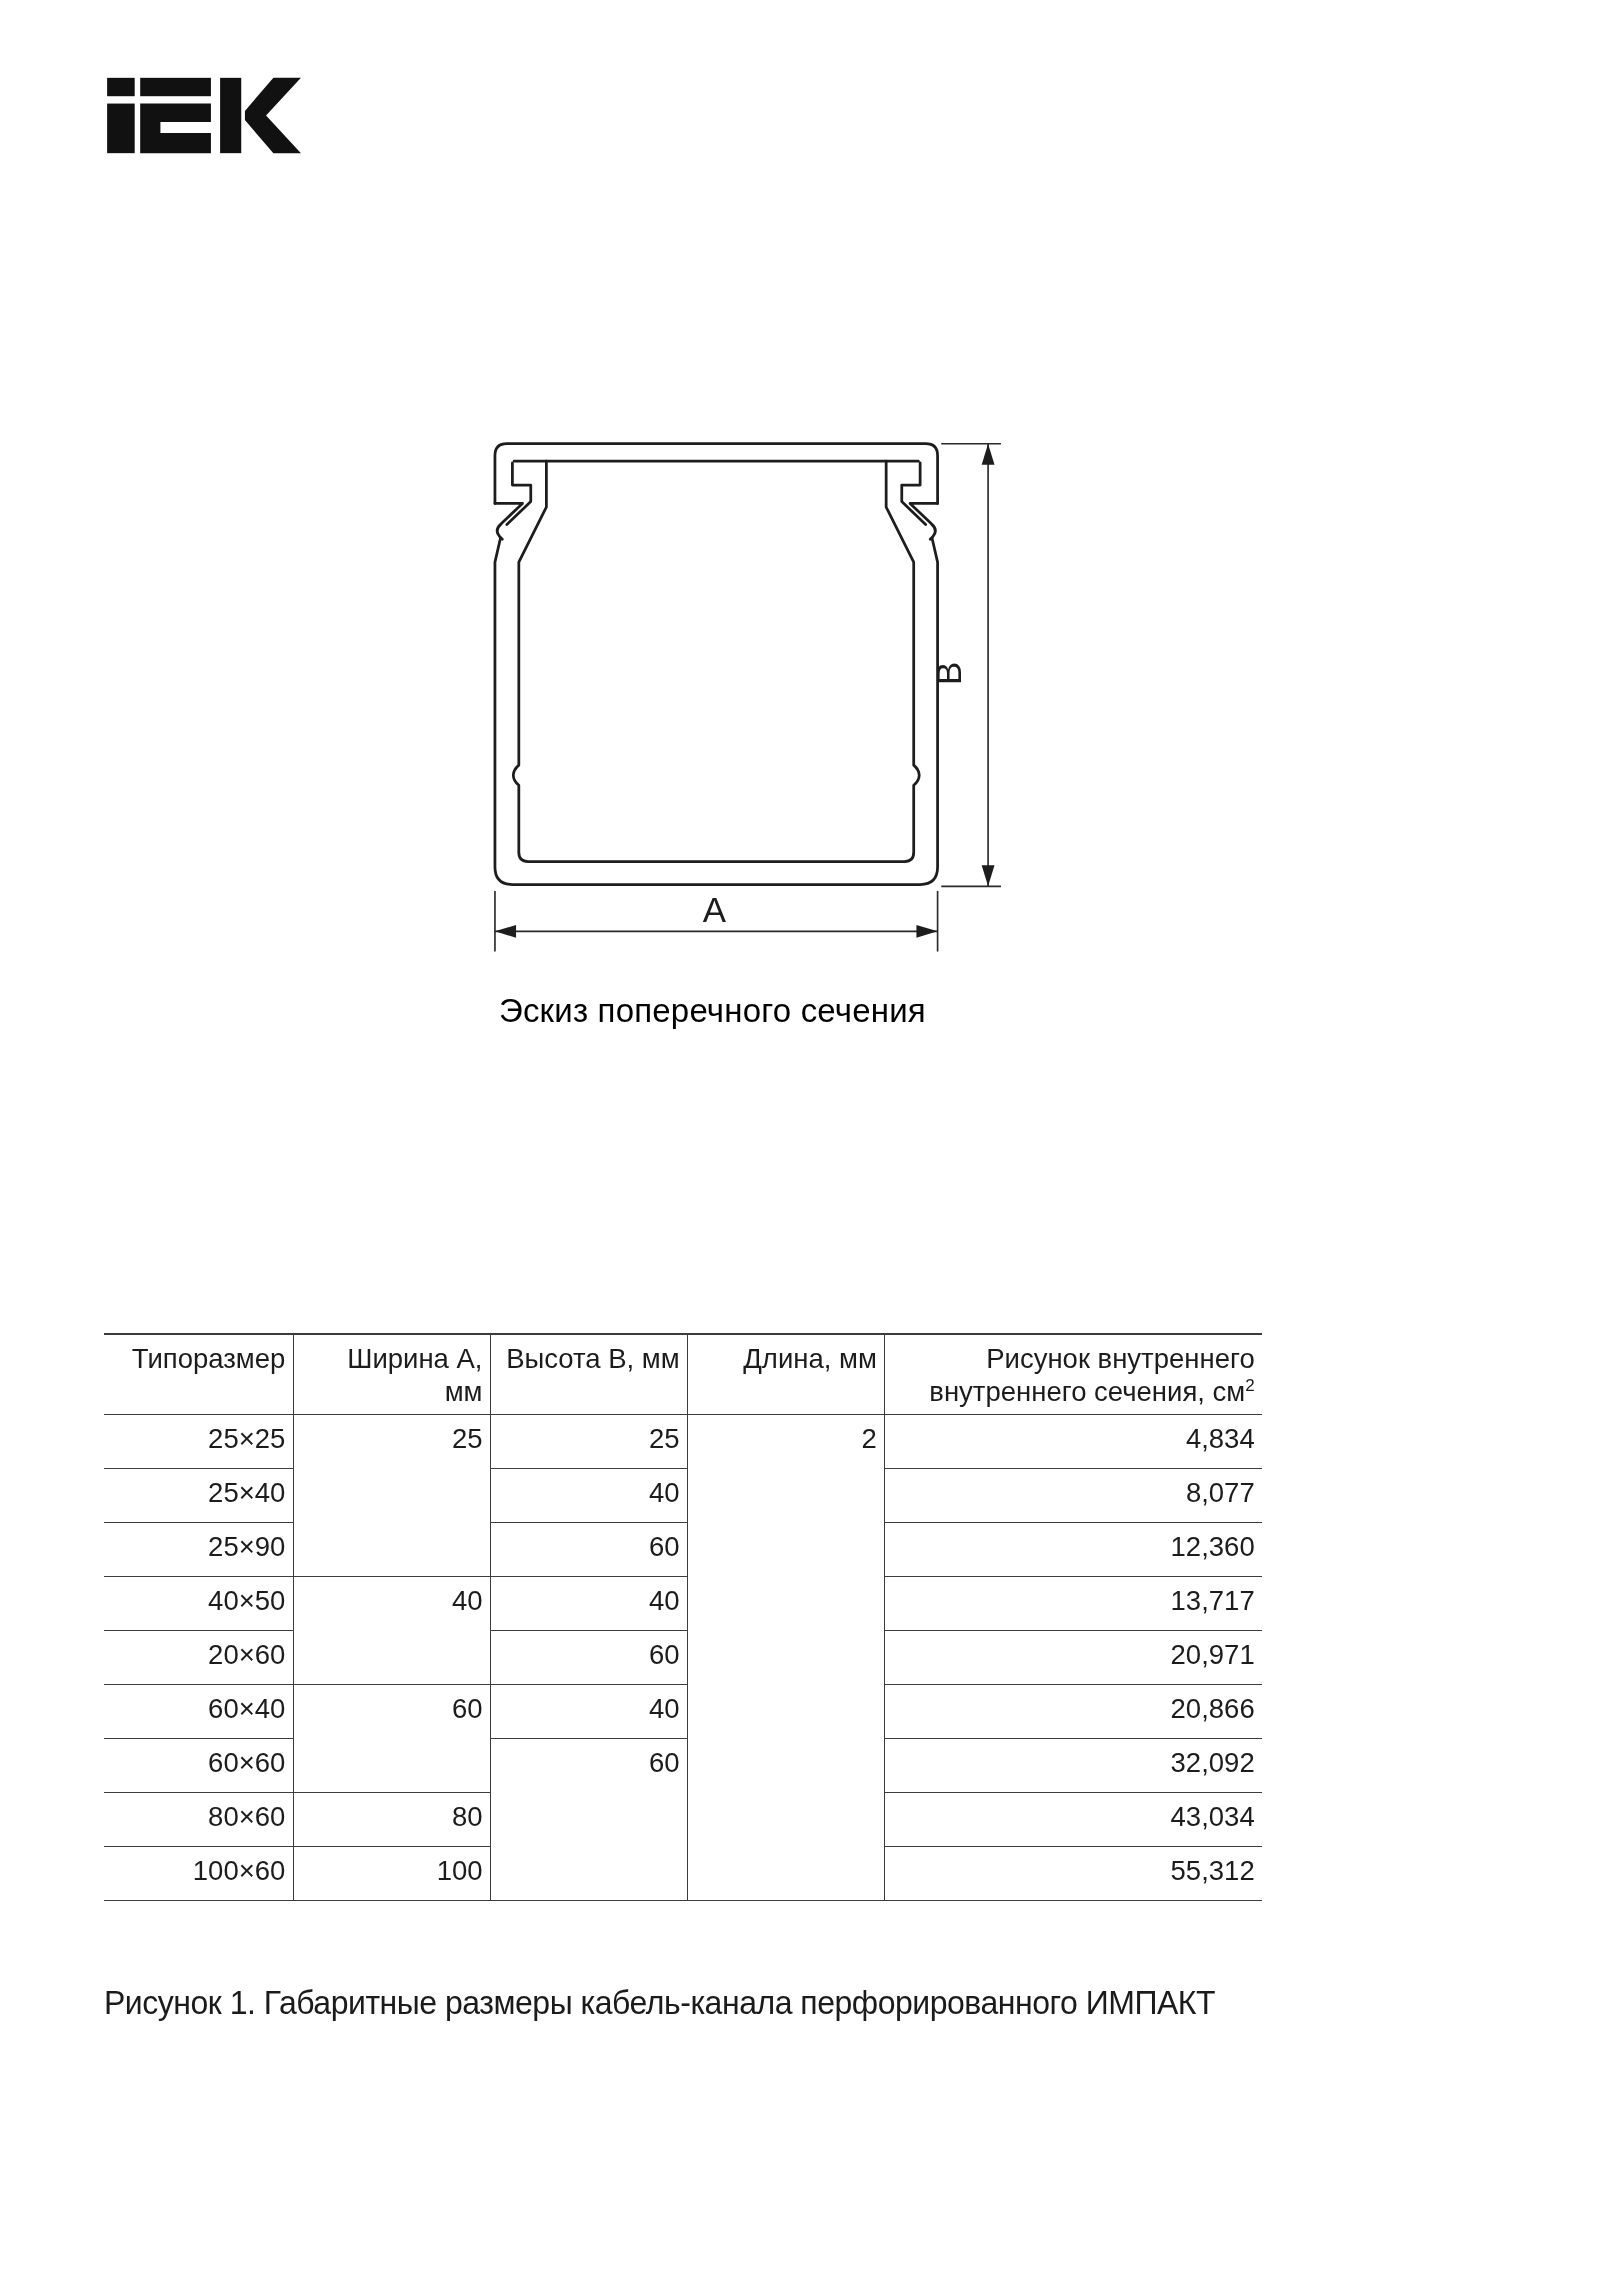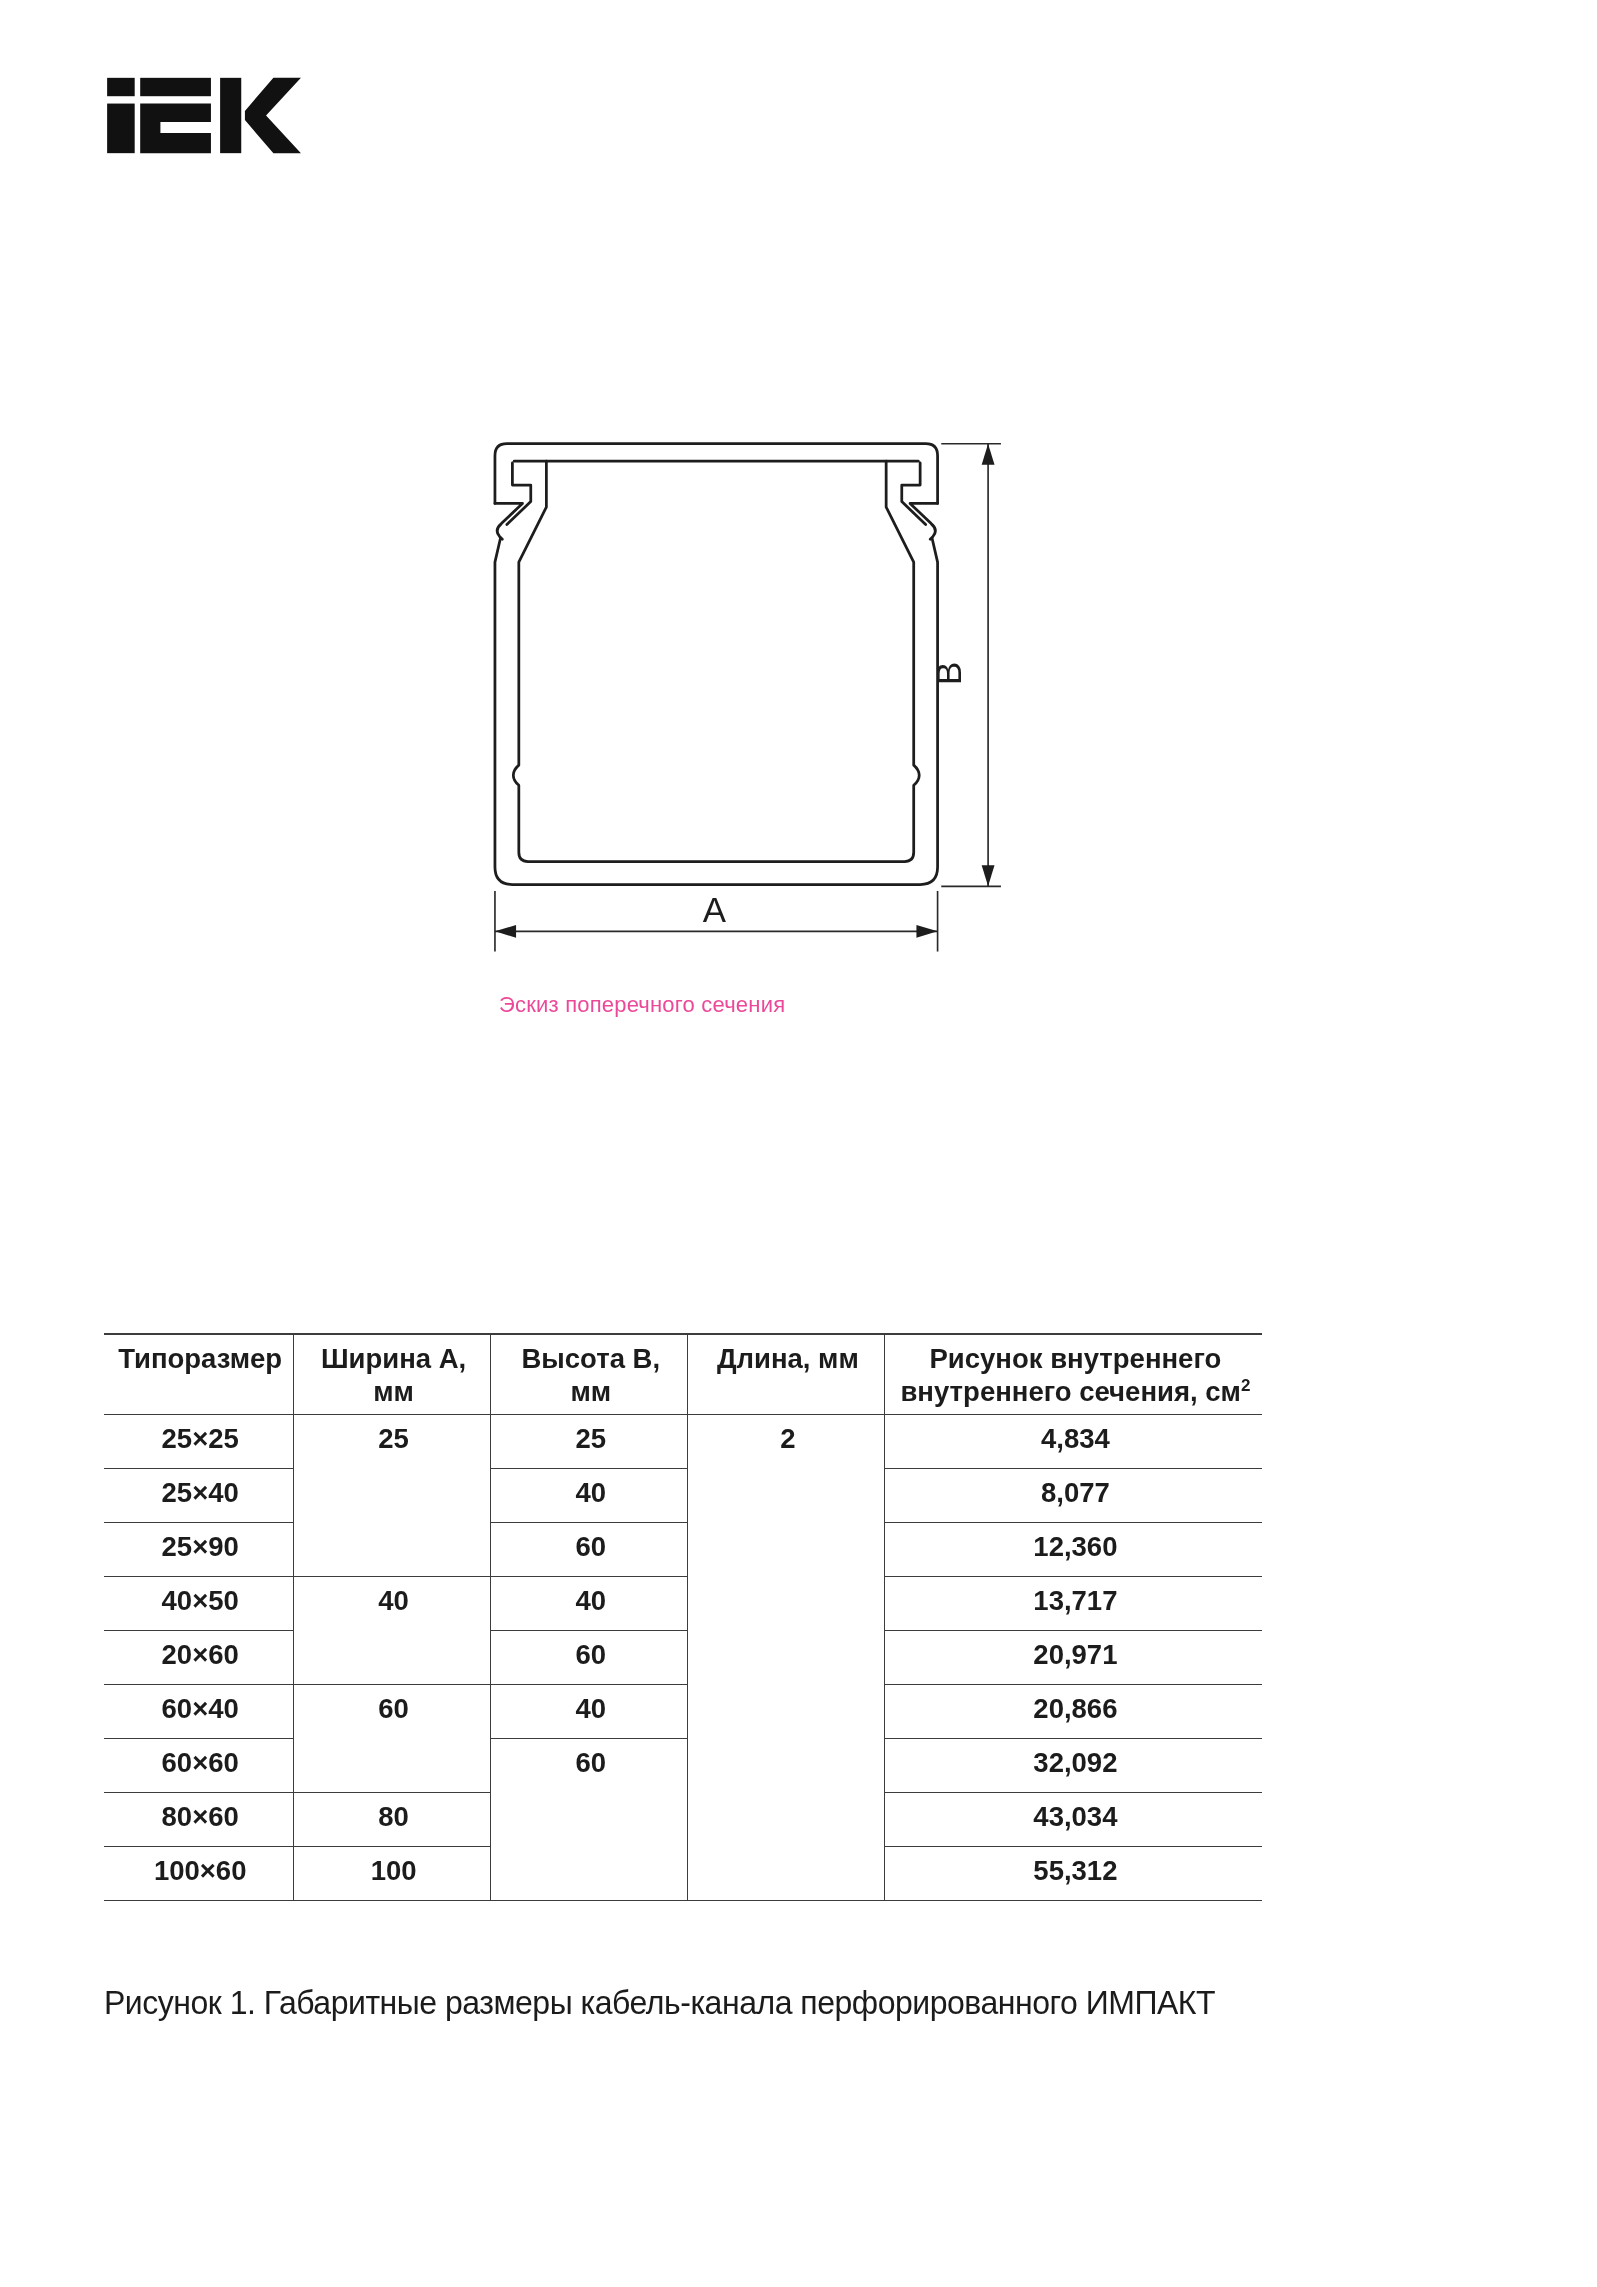--- a/index.html
+++ b/index.html
@@ -11,43 +11,43 @@
     background: #ffffff;
     font-family: "Liberation Sans", "DejaVu Sans", sans-serif;
     color: #1c1c1c;
     overflow: hidden;
     margin: 0 auto;
   }
   .logo-wrap { position: absolute; left: 107px; top: 76px; width: 195px; height: 79px; }
   .drawing-wrap { position: absolute; left: 459px; top: 418px; width: 588px; height: 551px; }
   .sketch-caption {
     position: absolute; left: 499px; top: 992px;
-    font-size: 22px; color: #ec4899; letter-spacing: 0.2px;
+    font-size: 33px; color: #000000; letter-spacing: 0.2px;
     white-space: nowrap;
   }
   .spec-table {
     position: absolute; left: 104px; top: 1333px;
     width: 1158px;
     border-collapse: collapse;
     table-layout: fixed;
     border-top: 2.8px solid #3c3c3c;
     font-size: 27.5px;
     color: #1c1c1c;
   }
   .spec-table col.c1 { width: 189px; }
   .spec-table col.c2 { width: 197px; }
   .spec-table col.c3 { width: 197px; }
   .spec-table col.c4 { width: 197px; }
   .spec-table col.c5 { width: 377px; }
   .spec-table th, .spec-table td {
     border-right: 1.8px solid #3c3c3c;
     border-bottom: 1.8px solid #3c3c3c;
     vertical-align: top;
-    text-align: center;
-    font-weight: bold;
+    text-align: right;
+    font-weight: normal;
     padding: 7.3px 7.3px 5.5px 11px;
     line-height: 1.2;
   }
   .spec-table th:last-child, .spec-table td:last-child { border-right: none; }
   .spec-table thead th { height: 73px; }
   .spec-table tbody td { height: 54px; }
   .spec-table sup { font-size: 0.62em; vertical-align: super; line-height: 0; }
   .figure-caption {
     position: absolute; left: 104px; top: 1984px;
     font-size: 33px; color: #1b1b1b;

